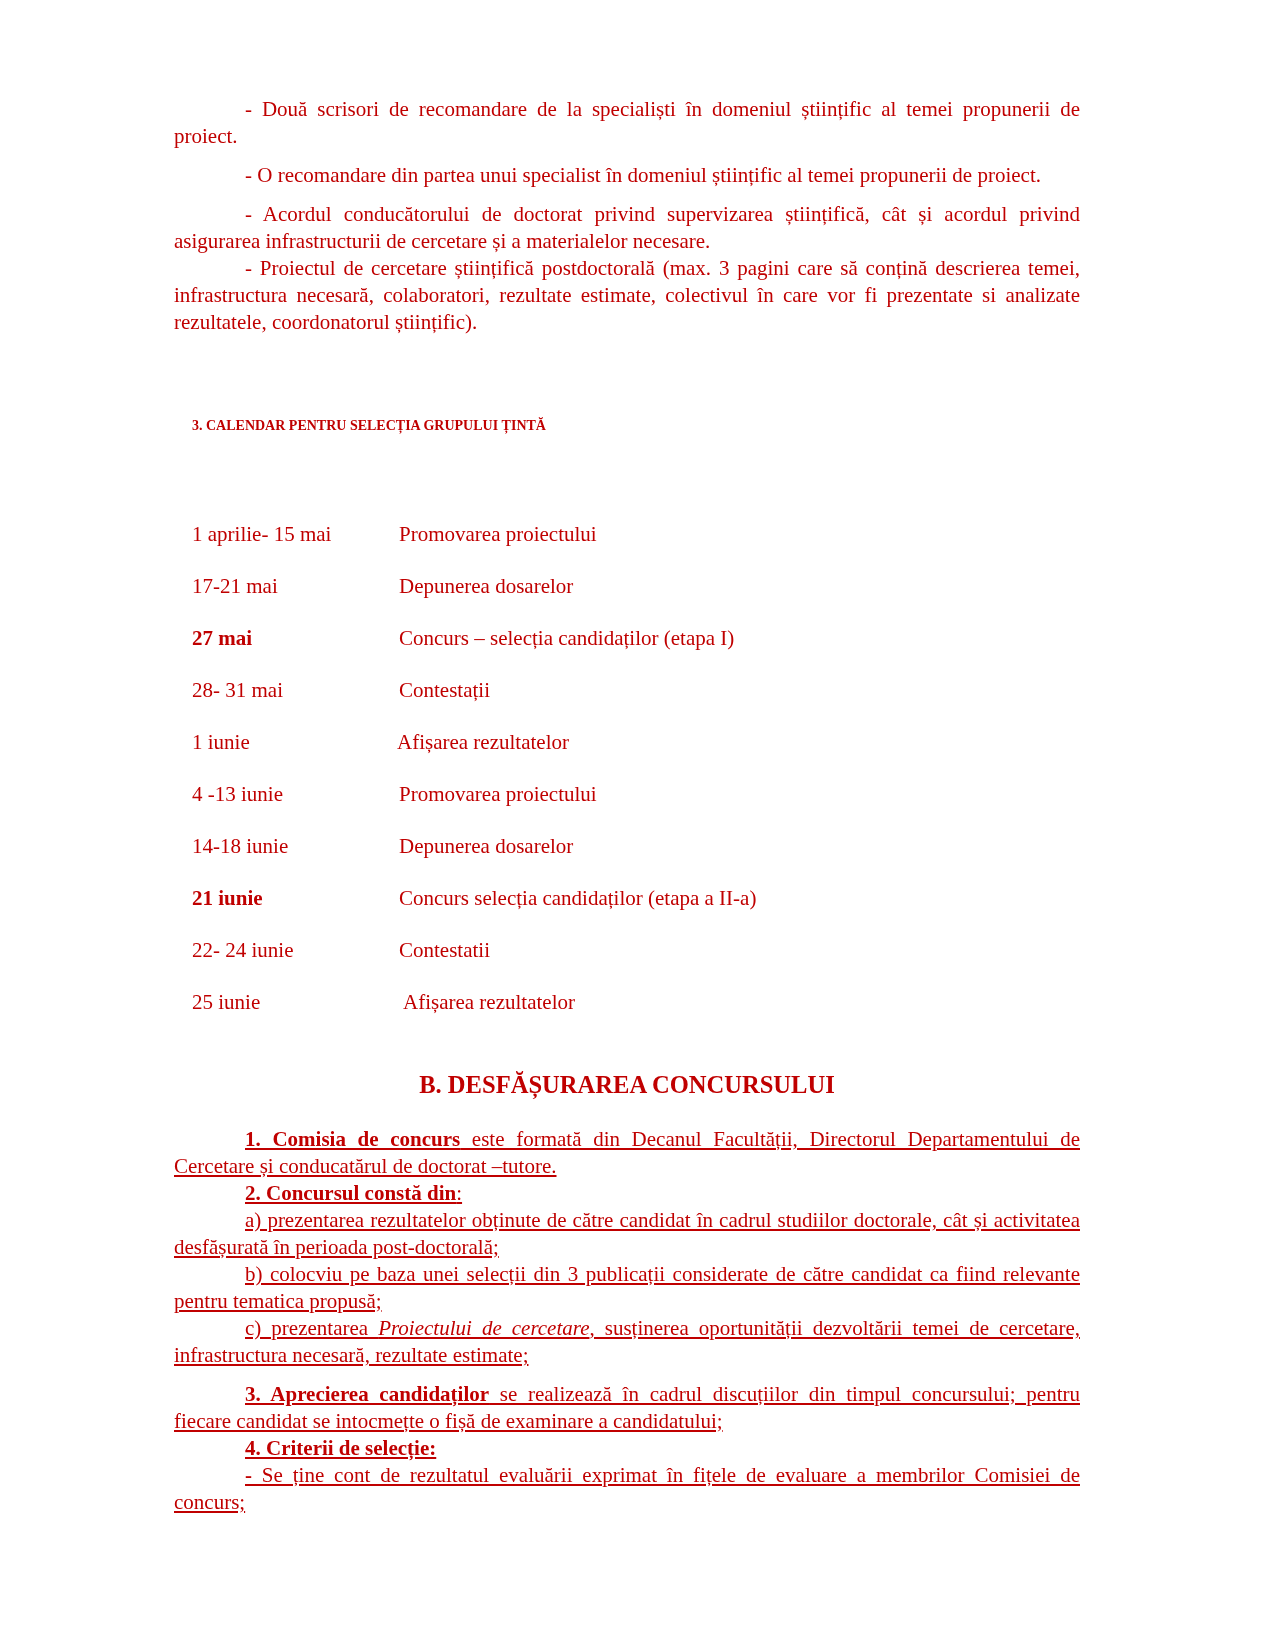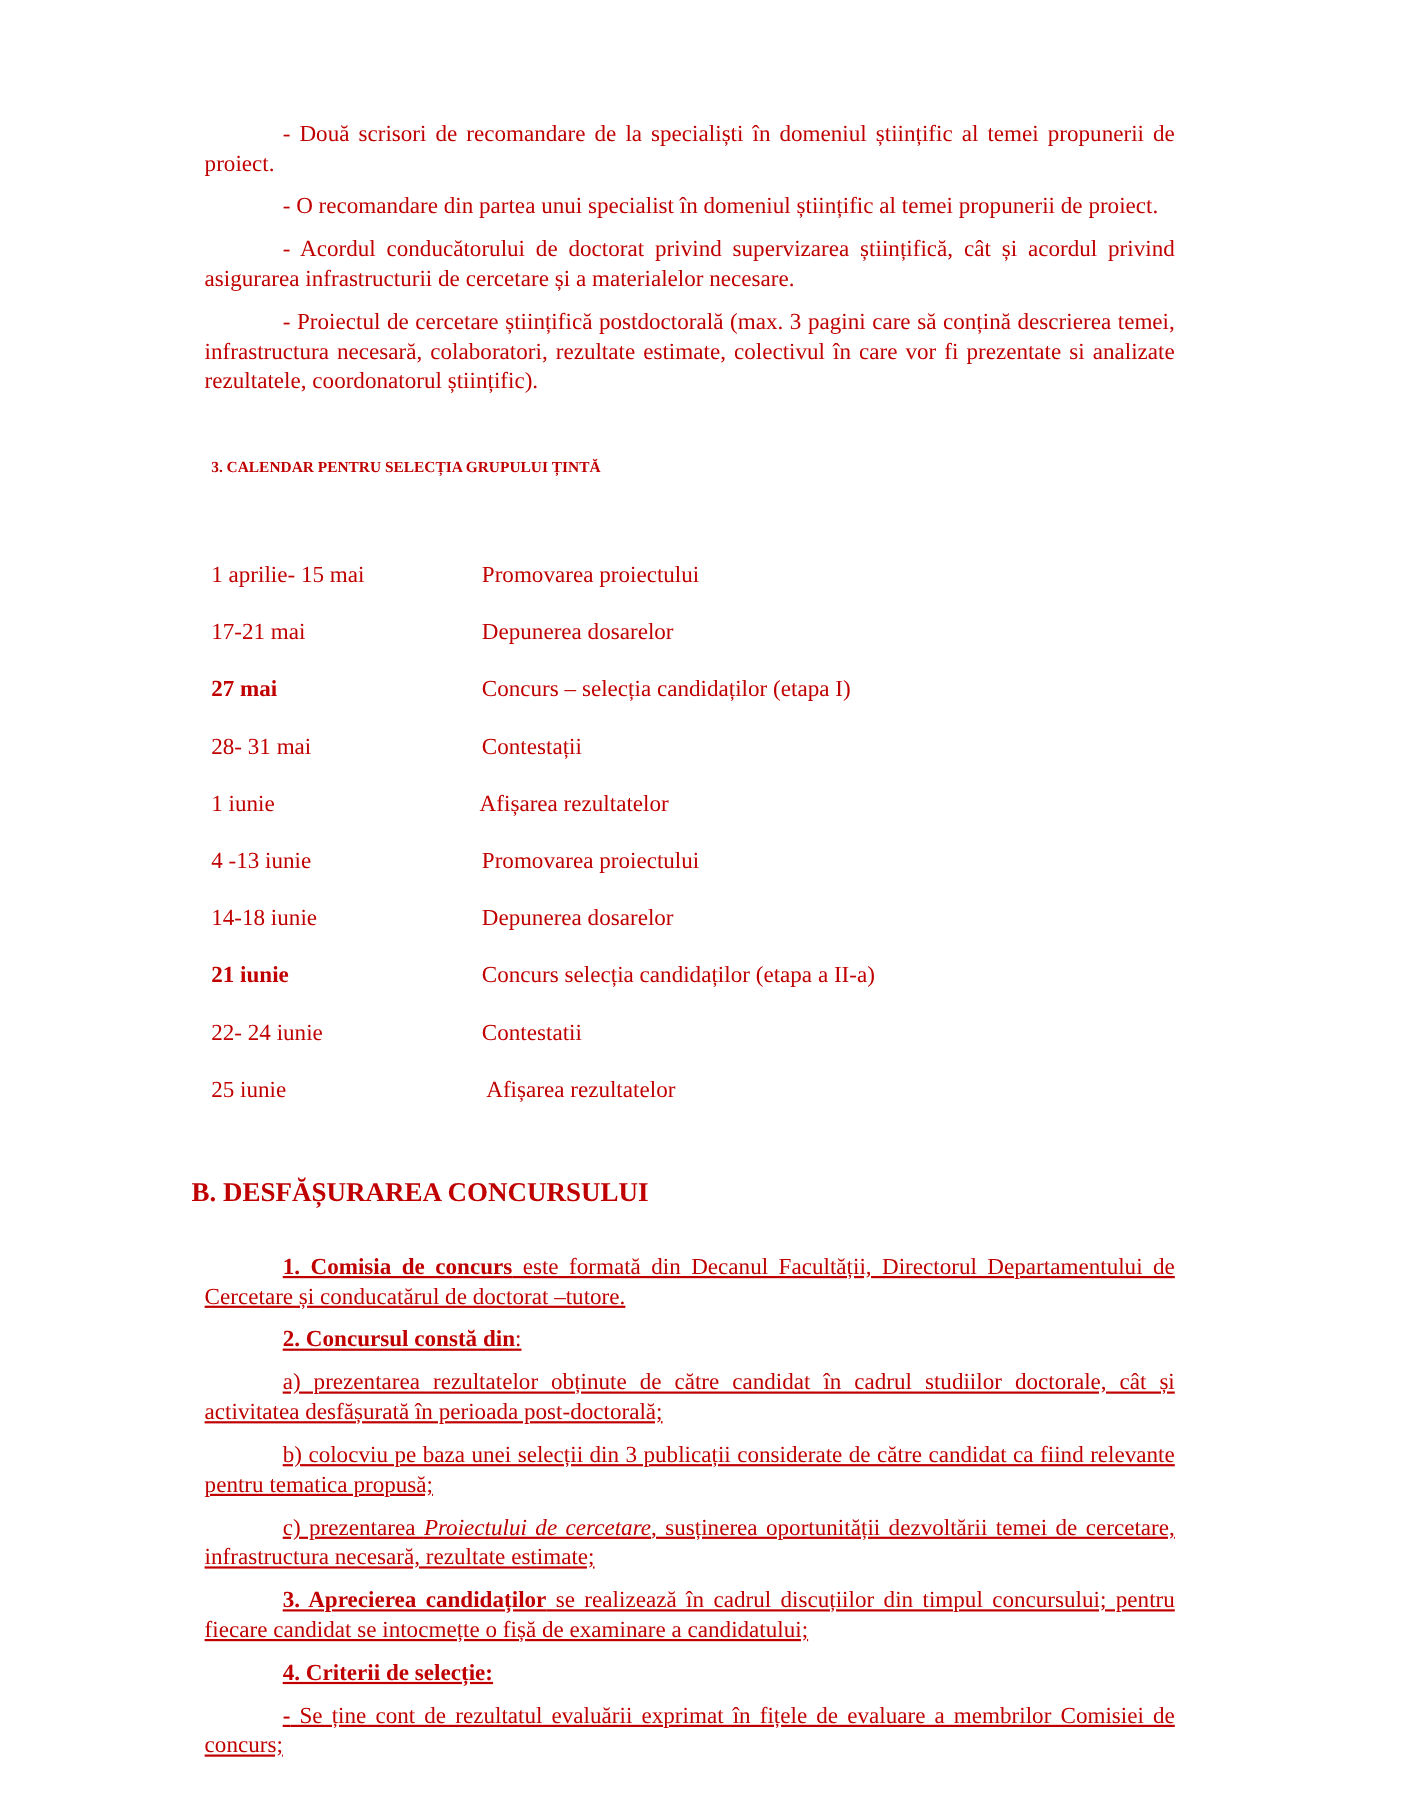--- a/index.html
+++ b/index.html
@@ -16,21 +16,21 @@
       color: #c00000;
       font-size: 21px;
     }
     .page {
       position: absolute;
       left: 174px;
       top: 96px;
       width: 906px;
     }
     .para {
-      margin: 12px;
+      margin: 0;
       line-height: 27px;
       text-align: justify;
     }
     .indent { text-indent: 71px; }
     .gap-s { margin-top: 12px; }
     .gap-xs { margin-top: 0px; }
     .sec-title {
       font-weight: bold;
       margin: 0;
       position: absolute;
@@ -40,35 +40,34 @@
     }
     .calendar {
       position: absolute;
       left: 18px;
       top: 400px;
       width: 700px;
     }
     .cal-row {
       height: 52px;
       display: flex;
-      align-items: center;
+      align-items: flex-end;
       line-height: 27px;
-      gap: 39px;
     }
     .cal-date { width: 207px; }
     .cal-date.bold { font-weight: bold; }
     .cal-act { }
     .cal-act.shift-l { margin-left: -2px; }
     .cal-act.shift-r { margin-left: 4px; }
     .sec-b-title {
       position: absolute;
       top: 975px;
       left: 0;
       width: 906px;
-      text-align: left;
+      text-align: center;
       font-weight: bold;
       margin: 0;
     }
     .sec-b {
       position: absolute;
       top: 1030px;
       left: 0;
       width: 906px;
       text-decoration: underline;
     }

